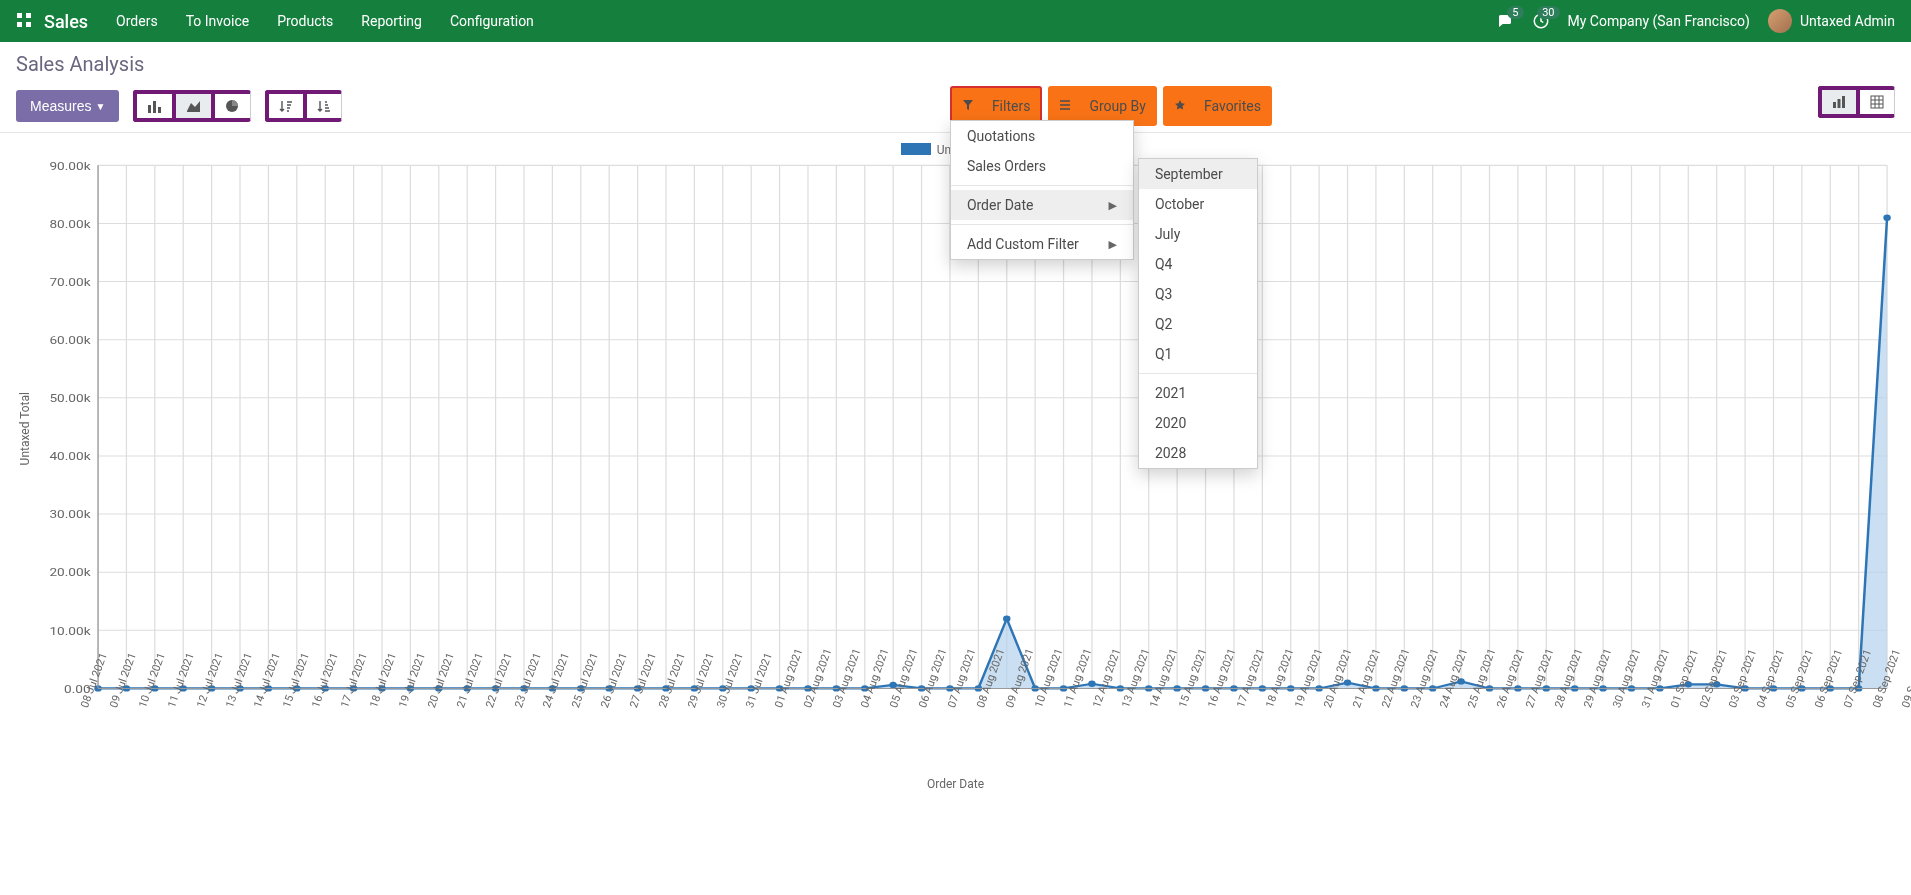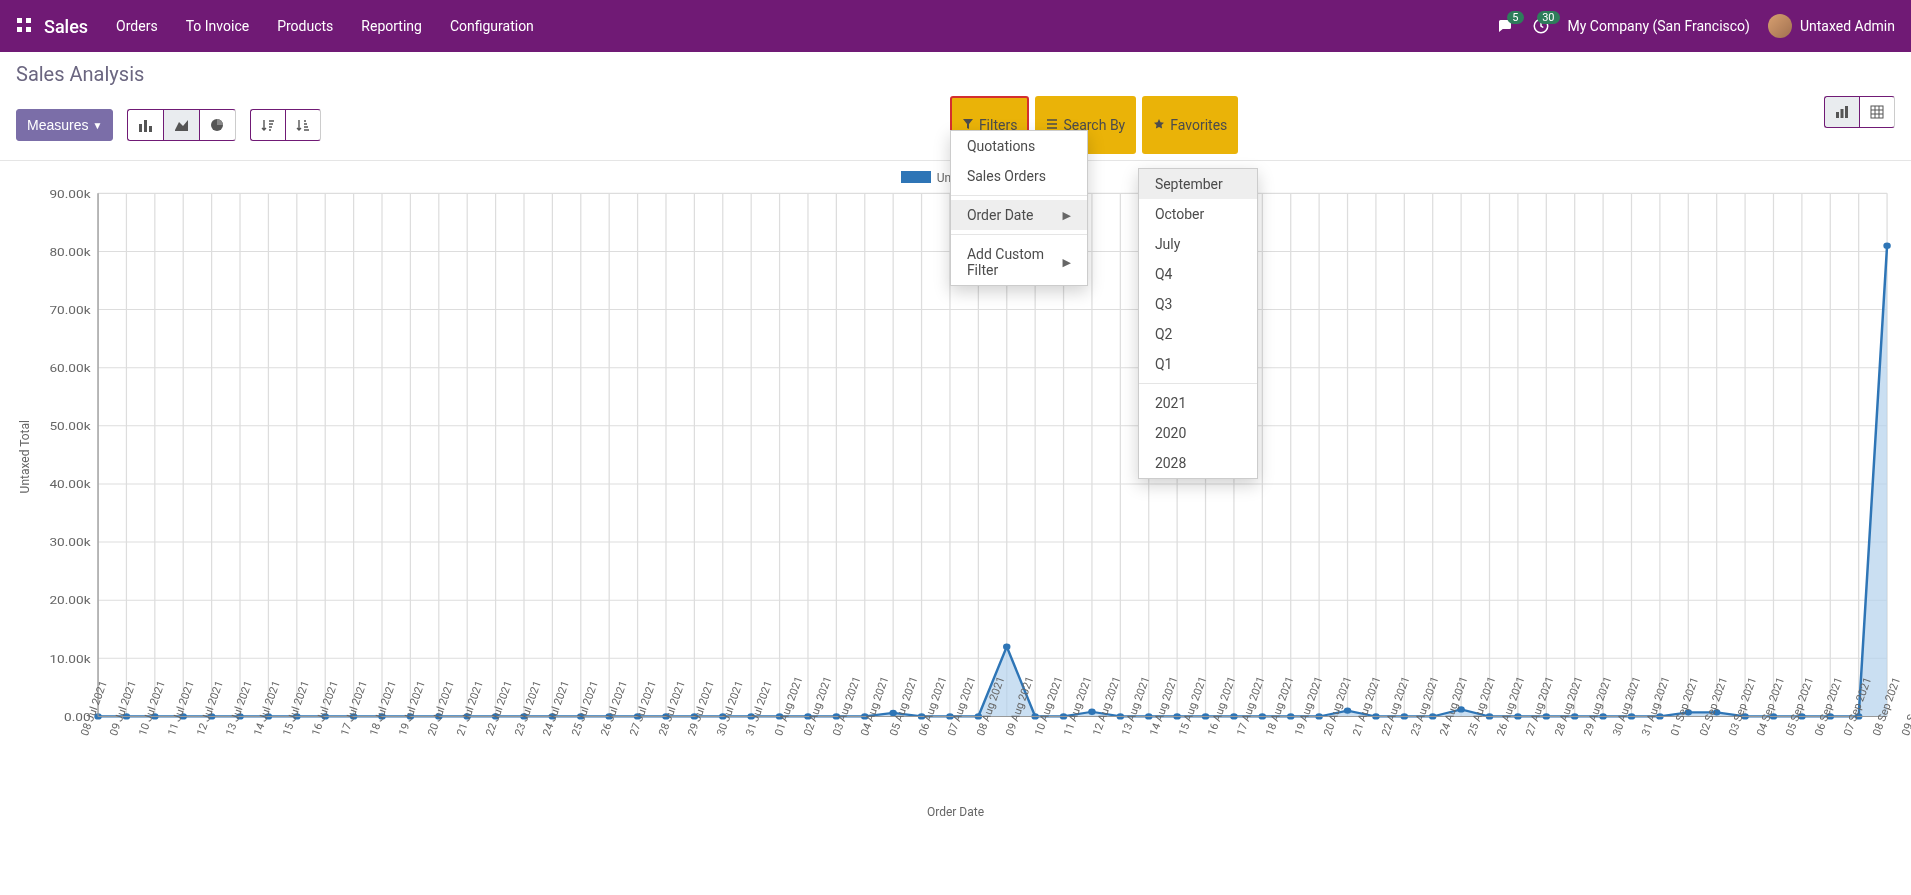--- a/index.html
+++ b/index.html
@@ -1,19 +1,19 @@
 <!DOCTYPE html>
 <html><head>
 <meta charset="utf-8">
 <style>
   * { box-sizing: border-box; margin: 0; padding: 0; }
   body { font-family: -apple-system, BlinkMacSystemFont, "Segoe UI", Roboto, sans-serif; font-size: 14px; color: #4c4c4c; background: #fff; }
 
   
-  .navbar { background: #701a75; height: 52px; display: flex; align-items: center; padding: 0 16px; color: #fff; }
+  .navbar { background: #15803d; height: 42px; display: flex; align-items: center; padding: 0 16px; color: #fff; }
   .navbar .apps-icon { margin-right: 12px; }
   .navbar .brand { font-size: 18px; font-weight: 500; margin-right: 28px; }
   .navbar .nav-menu { display: flex; gap: 28px; flex: 1; }
   .navbar .nav-item { color: #fff; cursor: pointer; }
   .navbar .right { display: flex; align-items: center; gap: 18px; }
   .navbar .badge-group { position: relative; display: flex; align-items: center; }
   .navbar .badge { background: #2e7d5b; color: #fff; font-size: 11px; border-radius: 8px; padding: 0 5px; position: absolute; top: -6px; right: -10px; }
   .navbar .company { color: #fff; font-size: 14px; }
   .navbar .user { display: flex; align-items: center; gap: 8px; }
   .navbar .avatar { width: 24px; height: 24px; border-radius: 50%; background: linear-gradient(135deg,#d8a070,#a07050); }
@@ -21,30 +21,30 @@
   
   .control-panel { padding: 10px 16px 6px; border-bottom: 1px solid #e5e5e5; }
   .cp-row1 { display: flex; align-items: center; }
   .page-title { font-size: 20px; color: #6b6680; font-weight: 400; flex: 0 0 auto; }
   .search-wrap { margin-left: auto; width: 50.3%; position: relative; }
   .search-input { width: 100%; height: 34px; border: 1px solid #ccc; border-radius: 3px; padding: 0 36px 0 10px; font-size: 14px; color: #555; }
   .search-input::placeholder { color: #999; }
   .search-icon { position: absolute; right: 10px; top: 8px; color: #555; }
 
   .cp-row2 { display: flex; align-items: center; margin-top: 10px; gap: 14px; }
-  .btn { border: 1px solid #701a75; background: #fff; height: 32px; display: inline-flex; align-items: center; justify-content: center; padding: 0 10px; cursor: pointer; border-radius: 3px; font-size: 14px; color: #4c4c4c; }
+  .btn { border: 4px solid #701a75; background: #fff; height: 32px; display: inline-flex; align-items: center; justify-content: center; padding: 0 10px; cursor: pointer; border-radius: 3px; font-size: 14px; color: #4c4c4c; }
   .btn.primary { background: #7b6ea8; color: #fff; border-color: #7b6ea8; }
   .btn-group { display: inline-flex; }
   .btn-group .btn { border-radius: 0; border-right: none; }
   .btn-group .btn:first-child { border-top-left-radius: 3px; border-bottom-left-radius: 3px; }
   .btn-group .btn:last-child { border-top-right-radius: 3px; border-bottom-right-radius: 3px; border-right: 1px solid #ccc; }
   .btn.active { background: #e9ecef; }
 
   .search-options { display: flex; gap: 6px; margin-left: auto; width: 50.3%; }
-  .search-opt { border: 1px solid transparent; background: #eab308; padding: 19px 10px; display: inline-flex; align-items: center; gap: 5px; cursor: pointer; color: #4c4c4c; font-size: 14px; border-radius: 3px; }
+  .search-opt { border: 1px solid transparent; background: #f97316; padding: 10px 10px; display: inline-flex; align-items: center; gap: 18px; cursor: pointer; color: #4c4c4c; font-size: 14px; border-radius: 3px; }
   .search-opt.highlighted { border: 2px solid #d32f2f; }
   .right-view { margin-left: auto; }
 
   
   .dropdown { position: absolute; background: #fff; border: 1px solid #ccc; box-shadow: 0 6px 16px rgba(0,0,0,0.18); z-index: 50; }
   .dd-item { padding: 7px 16px; font-size: 14px; color: #4c4c4c; cursor: pointer; display: flex; align-items: center; justify-content: space-between; }
   .dd-item.hover { background: #eee; }
   .dd-sep { height: 1px; background: #e5e5e5; margin: 4px 0; }
   .dd-caret { font-size: 11px; color: #666; }
 
@@ -155,30 +155,30 @@
       <div class="search-opt highlighted">
         <span><svg width="12" height="12" viewBox="0 0 12 12">
               <path d="M1 1h10L7 6v5L5 10V6z" fill="#4c4c4c"></path>
             </svg></span>
         <span>Filters</span>
       </div>
       <div class="search-opt">
         <span><svg width="12" height="12" viewBox="0 0 12 12">
               <path d="M1 2h10M1 6h10M1 10h10" stroke="#4c4c4c" stroke-width="1.5"></path>
             </svg></span>
-        <span>Search By</span>
+        <span>Group By</span>
       </div>
       <div class="search-opt">
         <span><svg width="12" height="12" viewBox="0 0 12 12">
               <path d="M6 1l1.5 3.2L11 4.7 8.5 7l.6 3.5L6 8.9 2.9 10.5 3.5 7 1 4.7l3.5-.5z" fill="#4c4c4c"></path>
             </svg></span>
         <span>Favorites</span>
       </div>
 
-      <div class="dropdown" id="filters-dd" style="left:0; top:34px; width:138px;">
+      <div class="dropdown" id="filters-dd" style="left:0; top:34px; width:184px;">
         <div class="dd-item">Quotations</div>
         <div class="dd-item">Sales Orders</div>
         <div class="dd-sep"></div>
         <div class="dd-item hover">
           <span>Order Date</span>
           <span class="dd-caret">▶</span>
         </div>
         <div class="dd-sep"></div>
         <div class="dd-item">
           <span>Add Custom Filter</span>

